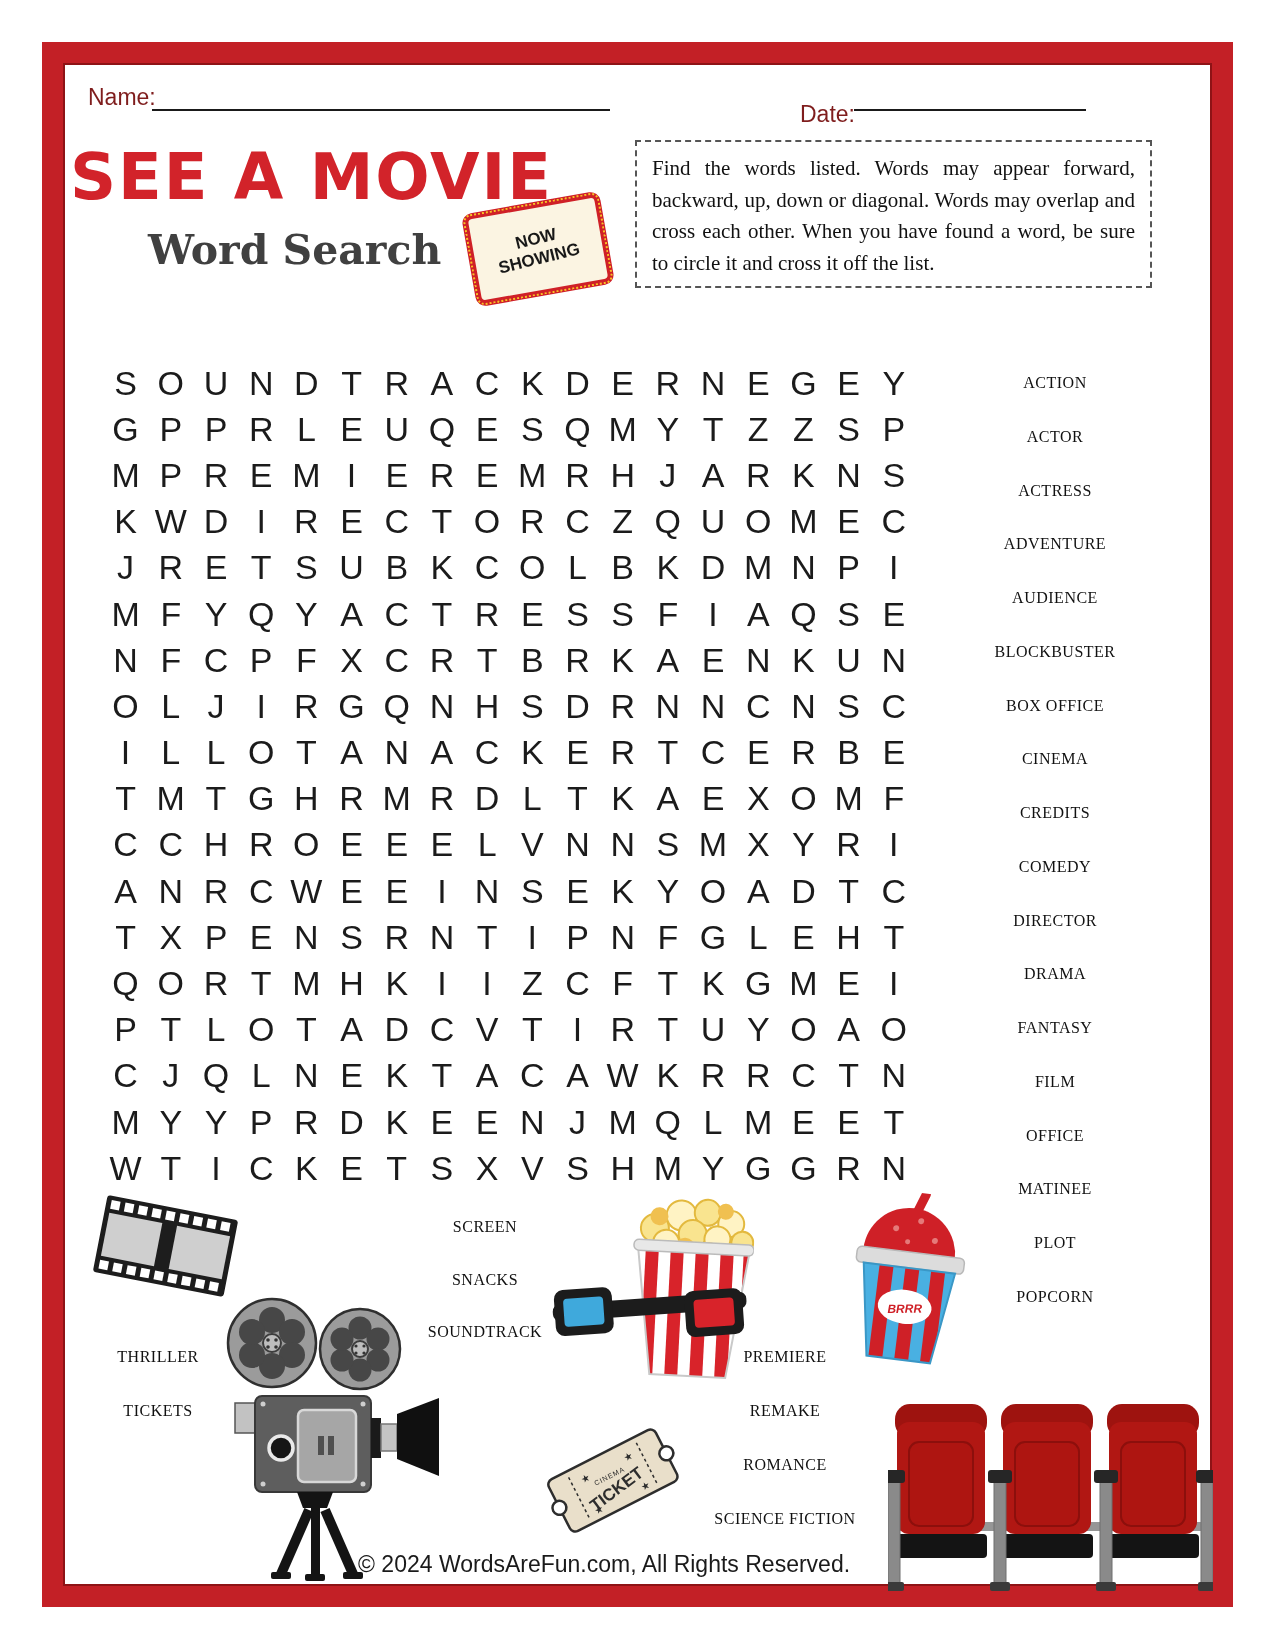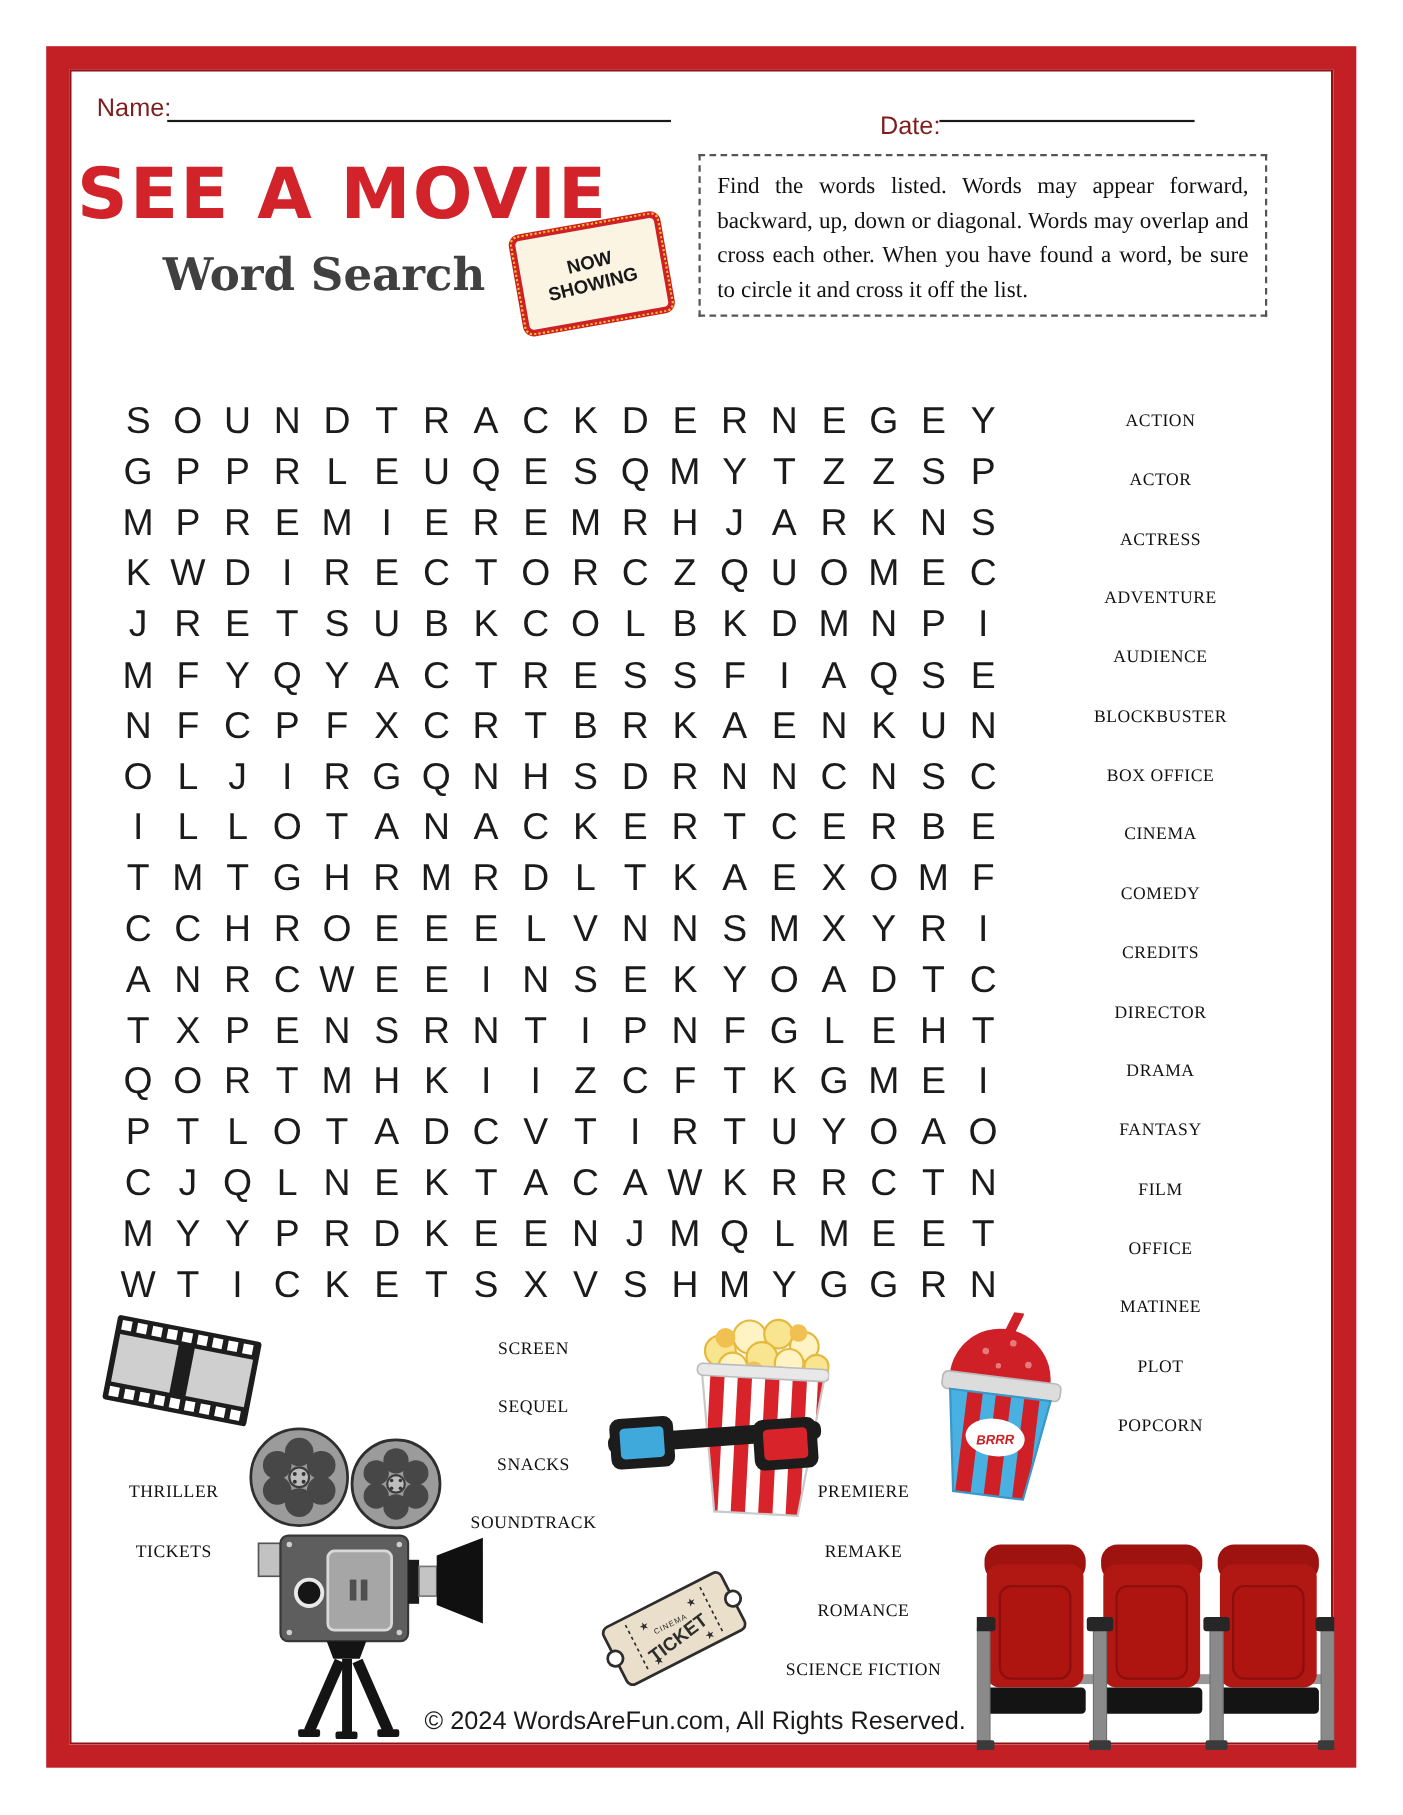--- a/index.html
+++ b/index.html
@@ -41,21 +41,21 @@
         font-family:"Liberation Sans",sans-serif;font-size:34px;color:#1b1b1b;}
 
   
   .word-col{font-family:"Liberation Serif",serif;font-size:16px;color:#111;
             text-align:center;letter-spacing:0.5px;}
   .right-list{left:925px;top:356px;width:260px;line-height:53.75px;}
   .bottom-center{left:385px;top:1201px;width:200px;line-height:52.7px;}
   .bottom-left{left:58px;top:1330px;width:200px;line-height:53.7px;}
   .bottom-right{left:650px;top:1330px;width:270px;line-height:54px;}
 
-  .copyright{left:358px;top:1551px;width:520px;text-align:right;font-size:23px;color:#1a1a1a;}
+  .copyright{left:358px;top:1551px;width:520px;text-align:left;font-size:23px;color:#1a1a1a;}
 
   
   .filmstrip{left:98px;top:1206px;width:135px;height:80px;transform:rotate(11deg);}
   .projector{left:225px;top:1296px;width:245px;height:292px;}
   .popcorn{left:552px;top:1186px;width:200px;height:195px;transform:rotate(3deg);}
   .slushie{left:848px;top:1192px;width:120px;height:175px;transform:rotate(7deg);}
   .ticket{left:545px;top:1424px;width:135px;height:115px;}
   .seats{left:888px;top:1402px;width:325px;height:190px;}
 </style>
 </head>
@@ -407,39 +407,38 @@
 
 <div class="abs word-col right-list">
     <div class="word">ACTION</div>
     <div class="word">ACTOR</div>
     <div class="word">ACTRESS</div>
     <div class="word">ADVENTURE</div>
     <div class="word">AUDIENCE</div>
     <div class="word">BLOCKBUSTER</div>
     <div class="word">BOX OFFICE</div>
     <div class="word">CINEMA</div>
+    <div class="word">CREDITS</div>
     <div class="word">COMEDY</div>
-    <div class="word">CREDITS</div>
     <div class="word">DIRECTOR</div>
     <div class="word">DRAMA</div>
     <div class="word">FANTASY</div>
     <div class="word">FILM</div>
     <div class="word">OFFICE</div>
     <div class="word">MATINEE</div>
     <div class="word">PLOT</div>
     <div class="word">POPCORN</div>
   </div>
 
 <div class="abs word-col bottom-left">
     <div class="word">THRILLER</div>
     <div class="word">TICKETS</div>
   </div>
 <div class="abs word-col bottom-center">
     <div class="word">SCREEN</div>
-    <div class="word">SEQUEL</div>
     <div class="word">SNACKS</div>
     <div class="word">SOUNDTRACK</div>
   </div>
 <div class="abs word-col bottom-right">
     <div class="word">PREMIERE</div>
     <div class="word">REMAKE</div>
     <div class="word">ROMANCE</div>
     <div class="word">SCIENCE FICTION</div>
   </div>
 

